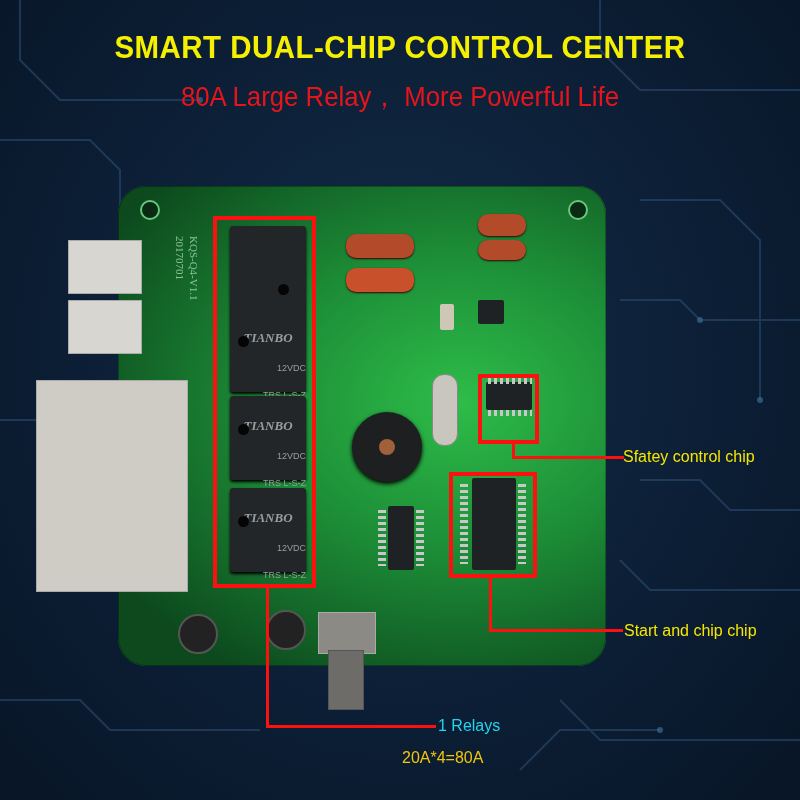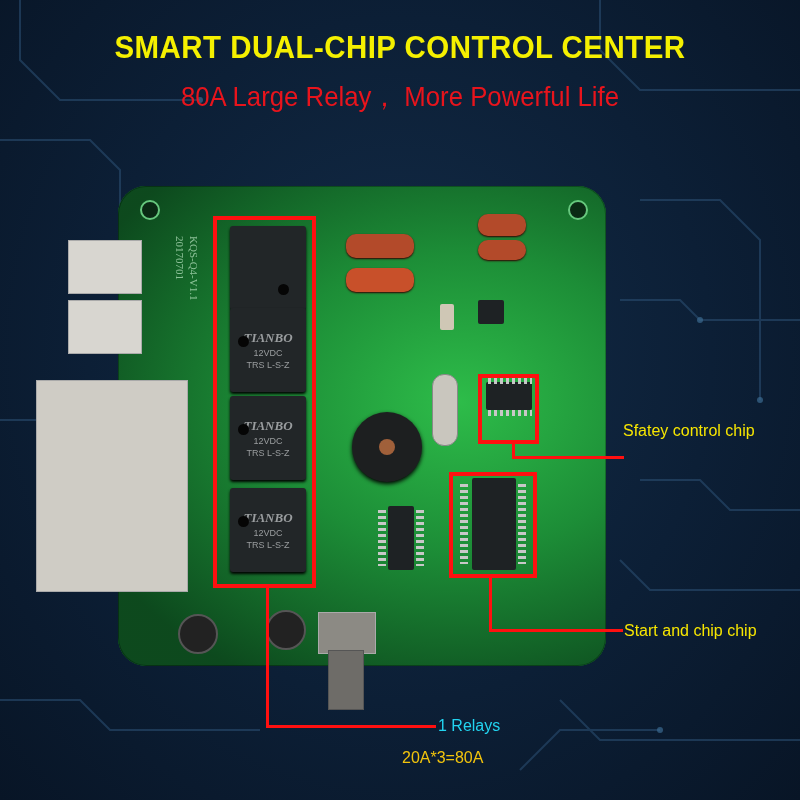--- a/index.html
+++ b/index.html
@@ -10,21 +10,21 @@
   .title { position:absolute; left:0; width:800px; text-align:center; font-weight:bold; }
   .t1 { top:30px; font-size:31px; color:#f5f000; letter-spacing:0.5px; transform:scaleX(0.95); }
   .t2 { top:78px; font-size:28px; color:#e8141c; font-weight:normal; transform:scaleX(0.92); }
   .board { position:absolute; left:118px; top:186px; width:488px; height:480px; background:#1c8a35;
     border-radius:28px; box-shadow:0 0 0 1px #0f5520 inset; overflow:hidden; }
   .board-shade { position:absolute; inset:0; background:radial-gradient(ellipse at 70% 45%, rgba(60,230,90,0.55) 0%, rgba(30,150,60,0.25) 40%, rgba(0,20,10,0.55) 85%); }
   .hole { position:absolute; width:16px; height:16px; border-radius:50%; background:#0a2a14; border:2px solid #66c77d; }
   .connector { position:absolute; background:#d8d6d0; border:1px solid #aaa; }
   .relay { position:absolute; left:230px; width:76px; height:84px; background:#222628; border-radius:3px; box-shadow:0 2px 3px #000; color:#9a9d9f; font-size:10px; text-align:center; }
   .relay .brand { margin-top:22px; font-style:italic; font-weight:bold; font-size:13px; font-family:"Liberation Serif", serif; }
-  .relay .spec { font-size:9px; margin-top:2px; }
+  .relay .spec { font-size:9px; margin-top:17px;text-align:right; }
   .relay .pin { position:absolute; left:8px; top:28px; width:11px; height:11px; border-radius:50%; background:#050505; }
   .cap { position:absolute; background:#b34a2a; border-radius:10px; box-shadow:0 1px 2px #300; }
   .chip { position:absolute; background:#1e2224; border-radius:2px; }
   .pins-h { position:absolute; background:repeating-linear-gradient(90deg,#c8c8c8 0 3px, transparent 3px 6px); height:6px; }
   .pins-v { position:absolute; background:repeating-linear-gradient(180deg,#c8c8c8 0 3px, transparent 3px 6px); width:8px; }
   .buzzer { position:absolute; left:352px; top:412px; width:70px; height:70px; border-radius:50%; background:#1d1f20; box-shadow:0 2px 4px #000; }
   .buzzer::after { content:""; position:absolute; left:27px; top:27px; width:16px; height:16px; border-radius:50%; background:#a0603a; }
   .crystal { position:absolute; left:432px; top:374px; width:24px; height:70px; border-radius:12px; background:#c9c6be; border:1px solid #888; }
   .ecap { position:absolute; width:36px; height:36px; border-radius:50%; background:#222; border:2px solid #555; }
   .hl { position:absolute; border:4px solid #ff1010; box-sizing:border-box; }
@@ -131,17 +131,17 @@
 
   <div class="line" style="left:512px;top:444px;width:3px;height:14px;"></div>
   <div class="line" style="left:512px;top:456px;width:112px;height:3px;"></div>
 
   <div class="line" style="left:489px;top:578px;width:3px;height:54px;"></div>
   <div class="line" style="left:489px;top:629px;width:134px;height:3px;"></div>
 
   <div class="line" style="left:266px;top:588px;width:3px;height:140px;"></div>
   <div class="line" style="left:266px;top:725px;width:170px;height:3px;"></div>
 
-  <div class="label" style="left:623px;top:422px;color:#f7e600;">Sfatey control chip</div>
+  <div class="label" style="left:623px;top:448px;color:#f7e600;">Sfatey control chip</div>
   <div class="label" style="left:624px;top:622px;color:#f7e600;">Start and chip chip</div>
   <div class="label" style="left:438px;top:717px;color:#22d4f0;">1 Relays</div>
-  <div class="label" style="left:402px;top:749px;color:#f2c40c;">20A*3=80A</div>
+  <div class="label" style="left:402px;top:749px;color:#f2c40c;">20A*4=80A</div>
 </div>
 
 </body></html>

